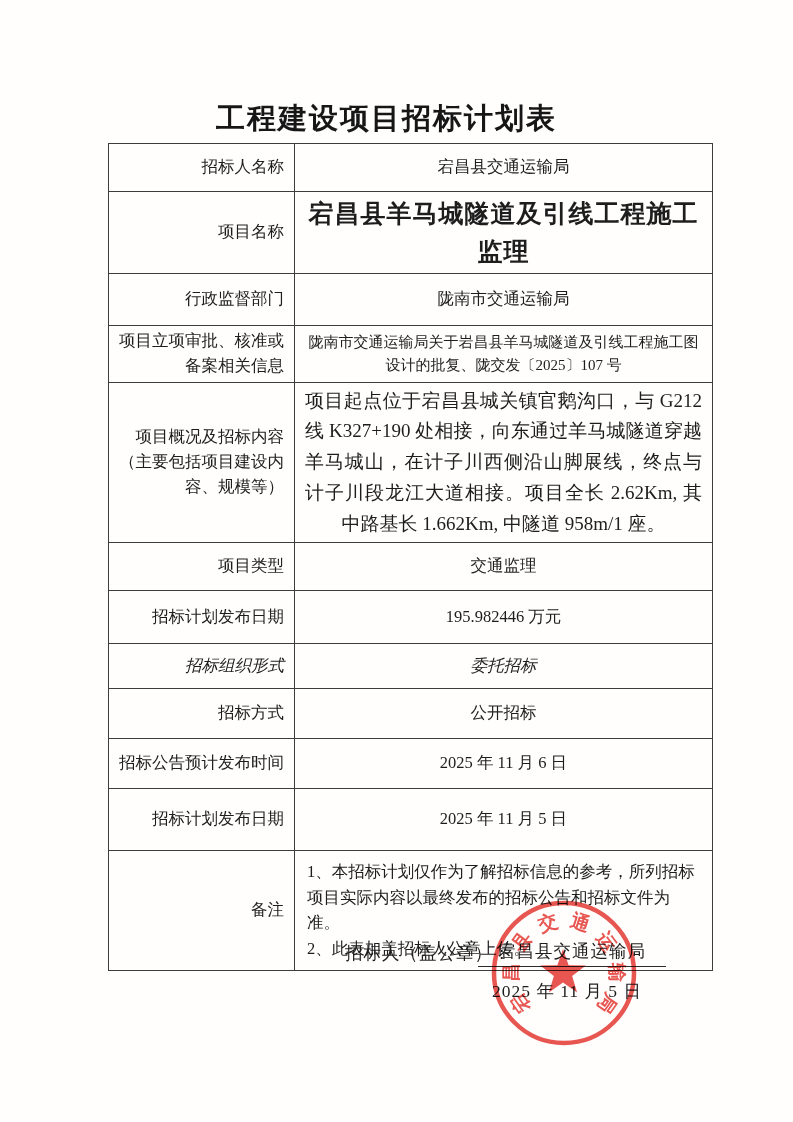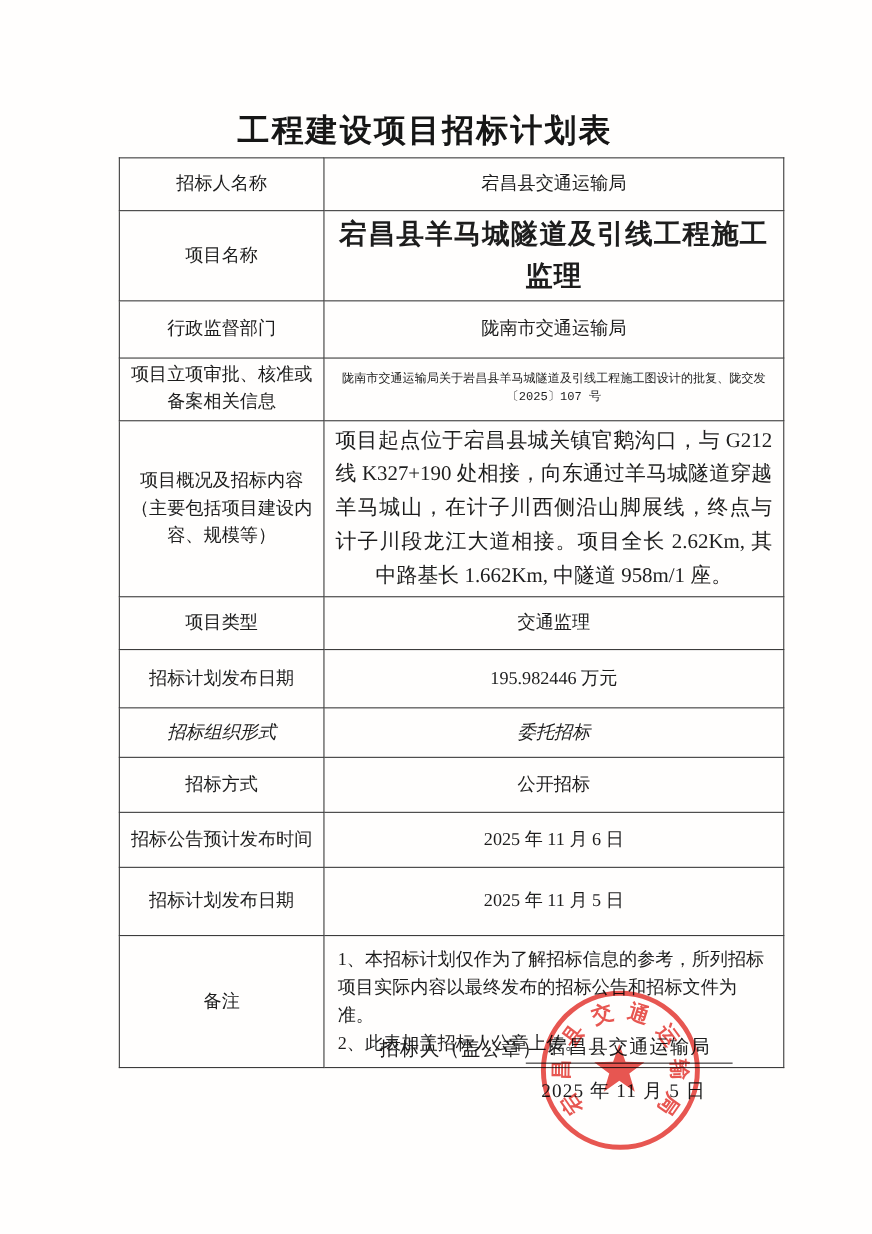--- a/index.html
+++ b/index.html
@@ -17,30 +17,30 @@
   }
 
   table.bid{
     position:absolute;left:108px;top:143px;width:562px;
     border-collapse:collapse;table-layout:fixed;
   }
   table.bid td{
     border:1.6px solid #3c3c3c;vertical-align:middle;
     font-size:16.5px;line-height:1.5;padding:3px 10px;
   }
-  td.lbl{width:165px;text-align:center;}
+  td.lbl{width:165px;text-align:right;}
   td.val{width:397px;text-align:center;padding:3px 15px;}
 
   tr.r1{height:48px;} tr.r2{height:53px;padding-left:20px;} tr.r3{height:52px;}
-  tr.r4{height:53px;font-family:Liberation Mono, monospace;} tr.r5{height:138px;} tr.r6{height:48px;}
+  tr.r4{height:53px;} tr.r5{height:138px;} tr.r6{height:48px;}
   tr.r7{height:53px;} tr.r8{height:45px;font-style:italic;} tr.r9{height:50px;}
   tr.r10{height:50px;} tr.r11{height:62px;} tr.r12{height:98px;}
 
   tr.r2 td.val{font-size:25px;font-weight:bold;letter-spacing:1px;}
-  tr.r4 td.val{font-size:11px;}
+  tr.r4 td.val{font-size:15px;}
   tr.r5 td.val{text-align:justify;text-align-last:center;font-size:19px;line-height:1.62;}
   tr.r12 td.val{text-align:left;white-space:pre-line;line-height:1.55;padding:8px 12px;}
 
   .sign-label{position:absolute;left:345px;top:941px;font-size:17.5px;letter-spacing:1px;}
   .sign-value{position:absolute;left:479px;top:939px;width:186px;text-align:center;font-size:17.5px;letter-spacing:1px;}
   .sign-line{position:absolute;left:478px;top:966px;width:188px;height:0;border-top:1.7px solid #2b2b2b;}
   .sign-date{position:absolute;left:492px;top:979px;font-size:17.5px;letter-spacing:1px;}
 
   .stamp{
     position:absolute;left:483px;top:892px;width:162px;height:162px;

